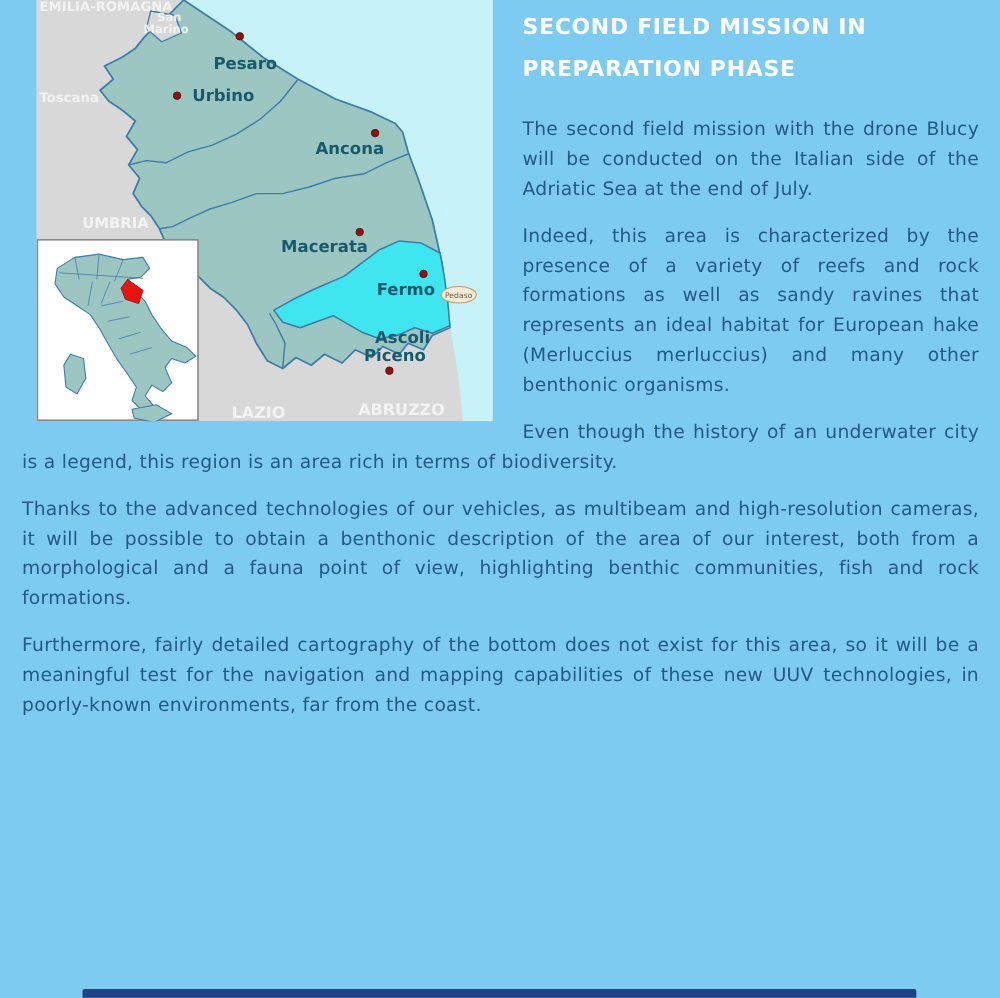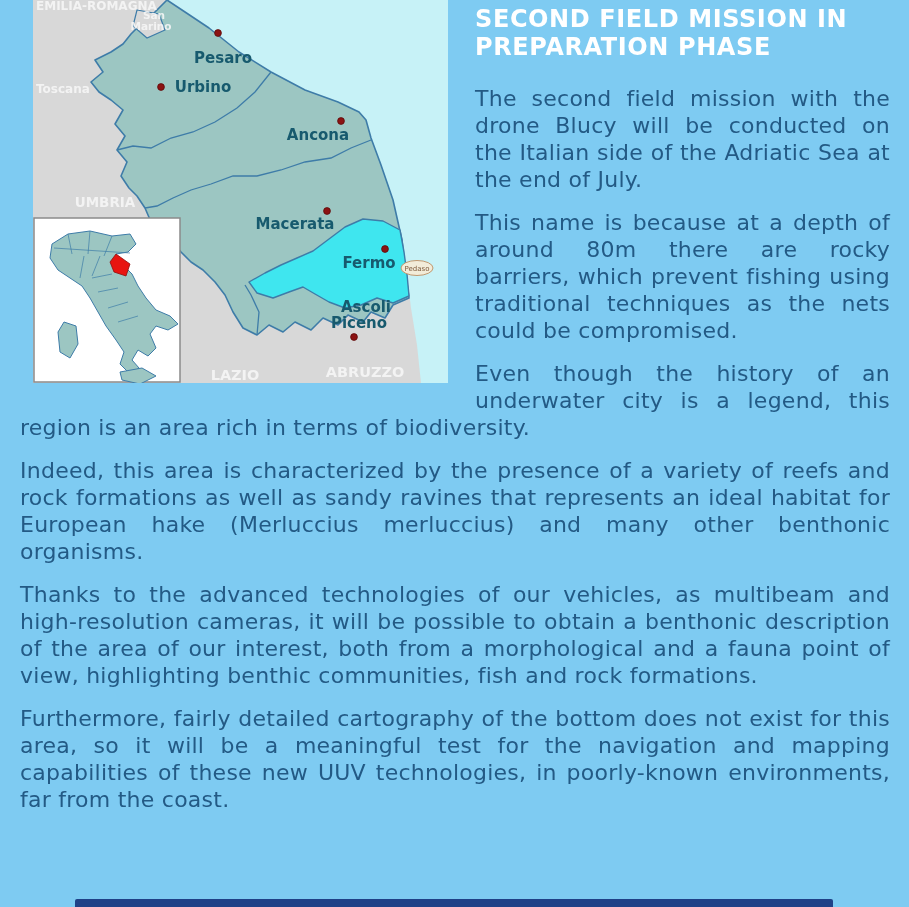--- a/index.html
+++ b/index.html
@@ -17,29 +17,29 @@
   }
   .map-float {
     float: left;
     width: 415px;
     height: 383px;
     margin: 0 27px 10px 13px;
   }
   .map-float svg { display: block; width: 415px; height: 383px; }
   h1 {
     color: #ffffff;
-    font-size: 24px;
+    font-size: 20px;
     font-weight: bold;
-    line-height: 28px;
+    line-height: 38px;
     letter-spacing: 0.6px;
     margin: 5px 0 24px 0;
   }
   p.body-text {
     color: #235a85;
-    font-size: 22px;
+    font-size: 17px;
     line-height: 27px;
     letter-spacing: 0.25px;
     text-align: justify;
     margin: 0 0 16px 0;
   }
   .footer-bar {
     position: absolute;
     left: 75px;
     top: 899px;
     width: 758px;
@@ -124,20 +124,19 @@
 
           <path stroke="#8f0f0f" stroke-width="0.8" d="M74,28 L88,38 L84,50 L72,46 L68,36 Z" fill="#e81410"></path>
         </g>
       </g>
     </svg>
   </div>
 
   <h1>SECOND FIELD MISSION IN PREPARATION PHASE</h1>
 
   <p class="body-text">The second field mission with the drone Blucy will be conducted on the Italian side of the Adriatic Sea at the end of July.</p>
-  <p class="body-text">This name is because at a depth of around 80m there are rocky barriers, which prevent fishing using traditional techniques as the nets could be compromised.</p>
+  <p class="body-text">Indeed, this area is characterized by the presence of a variety of reefs and rock formations as well as sandy ravines that represents an ideal habitat for European hake (Merluccius merluccius) and many other benthonic organisms.</p>
   <p class="body-text">Even though the history of an underwater city is a legend, this region is an area rich in terms of biodiversity.</p>
-  <p class="body-text">Indeed, this area is characterized by the presence of a variety of reefs and rock formations as well as sandy ravines that represents an ideal habitat for European hake (Merluccius merluccius) and many other benthonic organisms.</p>
   <p class="body-text">Thanks to the advanced technologies of our vehicles, as multibeam and high-resolution cameras, it will be possible to obtain a benthonic description of the area of our interest, both from a morphological and a fauna point of view, highlighting benthic communities, fish and rock formations.</p>
   <p class="body-text">Furthermore, fairly detailed cartography of the bottom does not exist for this area, so it will be a meaningful test for the navigation and mapping capabilities of these new UUV technologies, in poorly-known environments, far from the coast.</p>
 
   <div class="footer-bar"></div>
 </div>
 
 </body></html>

